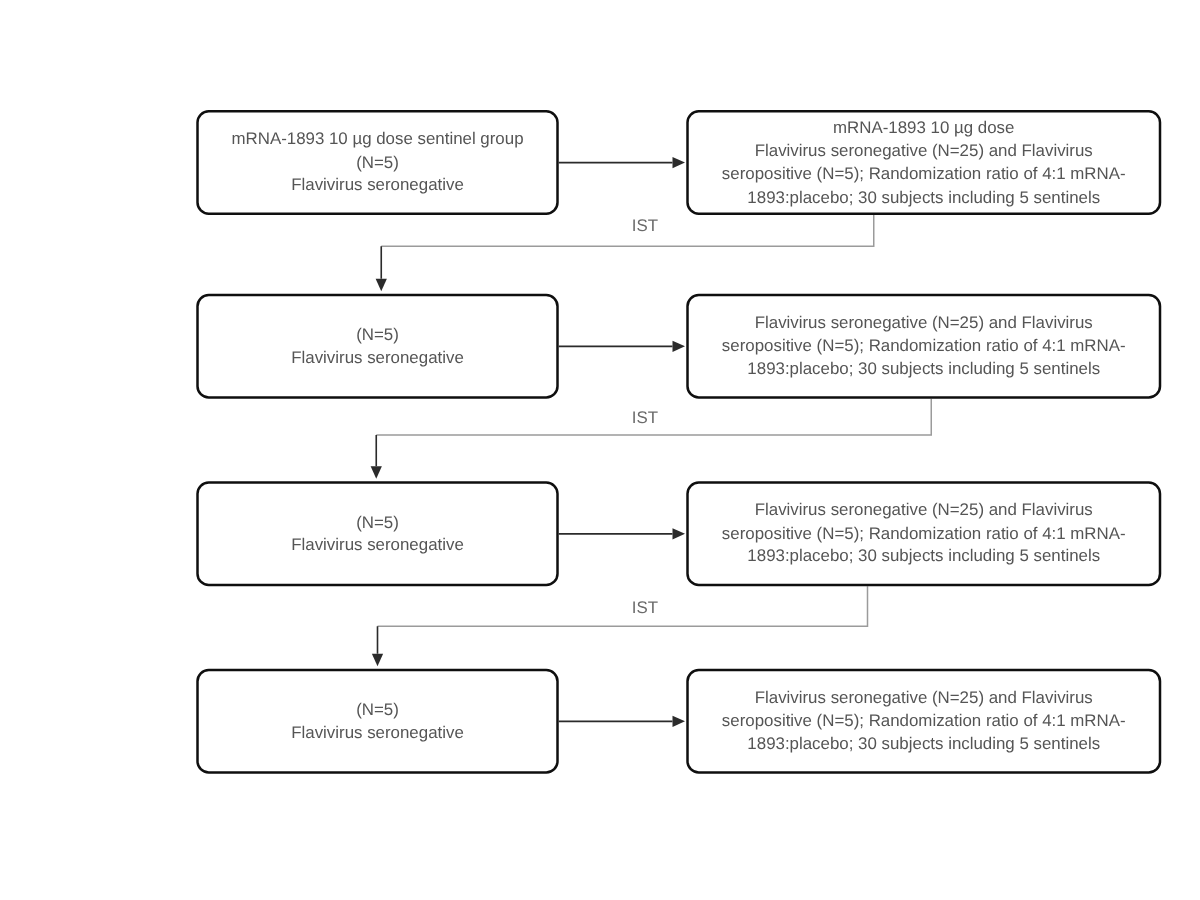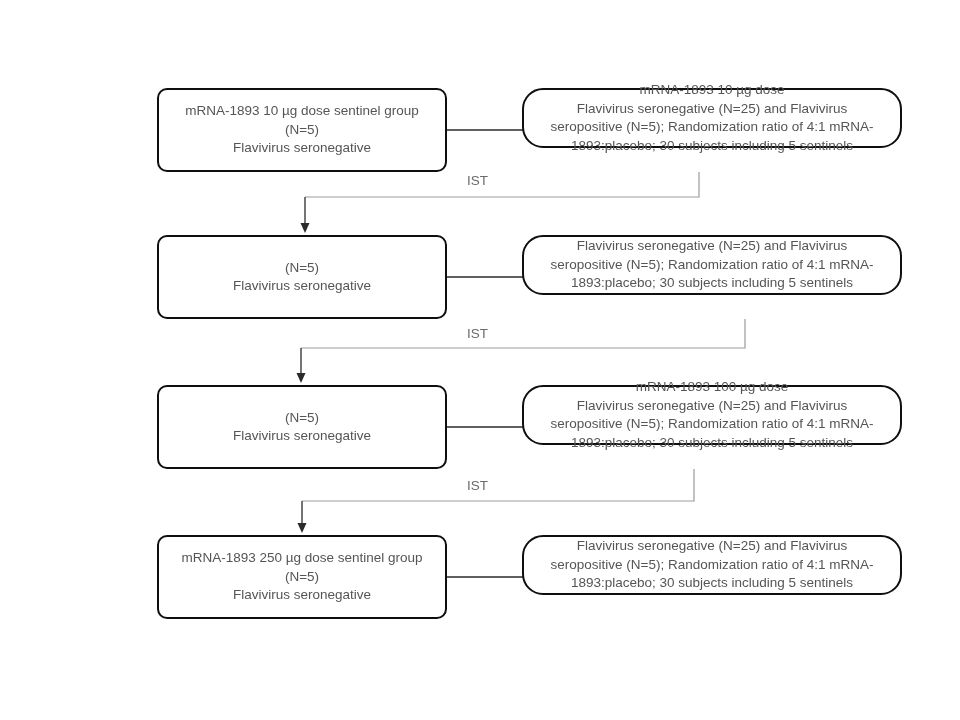--- a/index.html
+++ b/index.html
@@ -37,30 +37,30 @@
     display: flex;
     flex-direction: column;
     justify-content: center;
     text-align: center;
     color: var(--text-color, #555555);
     font-size: 13.5px;
     line-height: 18.5px;
     padding: 2px 6px;
   }
   .box.left  { left: 145px; width: 290px; height: 84px; }
-  .box.right { left: 510px; width: 380px; height: 60px; border-radius: 21px; }
+  .box.right { left: 537px; width: 380px; height: 84px; }
   .r1 { top: 88px; }
   .r2 { top: 235px; }
   .r3 { top: 385px; }
   .r4 { top: 535px; }
   .ist {
     position: absolute;
-    left: 455px;
+    left: 474px;
     width: 60px;
-    text-align: left;
+    text-align: center;
     color: var(--ist-color, #6b6b6b);
     font-size: 13.5px;
     line-height: 18px;
   }
   .ist1 { top: 172px; }
   .ist2 { top: 325px; }
   .ist3 { top: 477px; }
 </style>
 </head>
 <body>
@@ -125,29 +125,27 @@
     <div>seropositive (N=5); Randomization ratio of 4:1 mRNA-</div>
     <div>1893:placebo; 30 subjects including 5 sentinels</div>
   </div>
   <div class="ist ist2">IST</div>
 
   <div class="box left r3">
     <div>(N=5)</div>
     <div>Flavivirus seronegative</div>
   </div>
   <div class="box right r3">
-    <div>mRNA-1893 100 µg dose</div>
     <div>Flavivirus seronegative (N=25) and Flavivirus</div>
     <div>seropositive (N=5); Randomization ratio of 4:1 mRNA-</div>
     <div>1893:placebo; 30 subjects including 5 sentinels</div>
   </div>
   <div class="ist ist3">IST</div>
 
   <div class="box left r4">
-    <div>mRNA-1893 250 µg dose sentinel group</div>
     <div>(N=5)</div>
     <div>Flavivirus seronegative</div>
   </div>
   <div class="box right r4">
     <div>Flavivirus seronegative (N=25) and Flavivirus</div>
     <div>seropositive (N=5); Randomization ratio of 4:1 mRNA-</div>
     <div>1893:placebo; 30 subjects including 5 sentinels</div>
   </div>
 
 </div>

